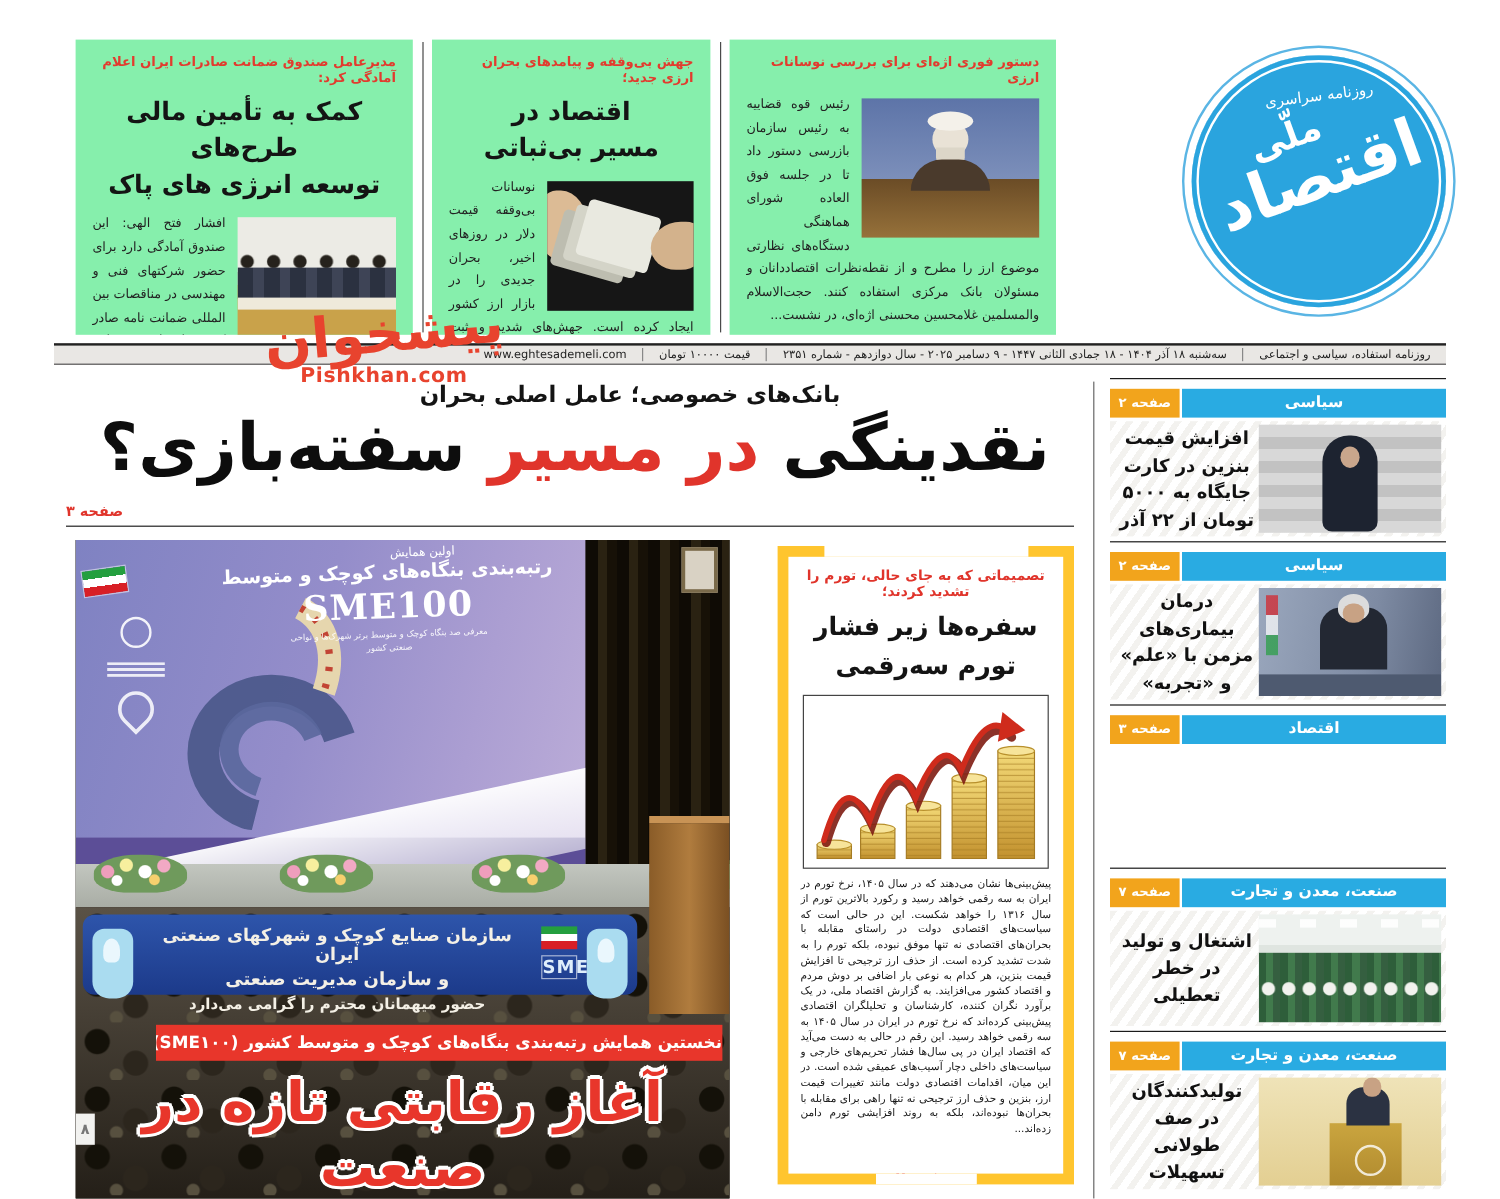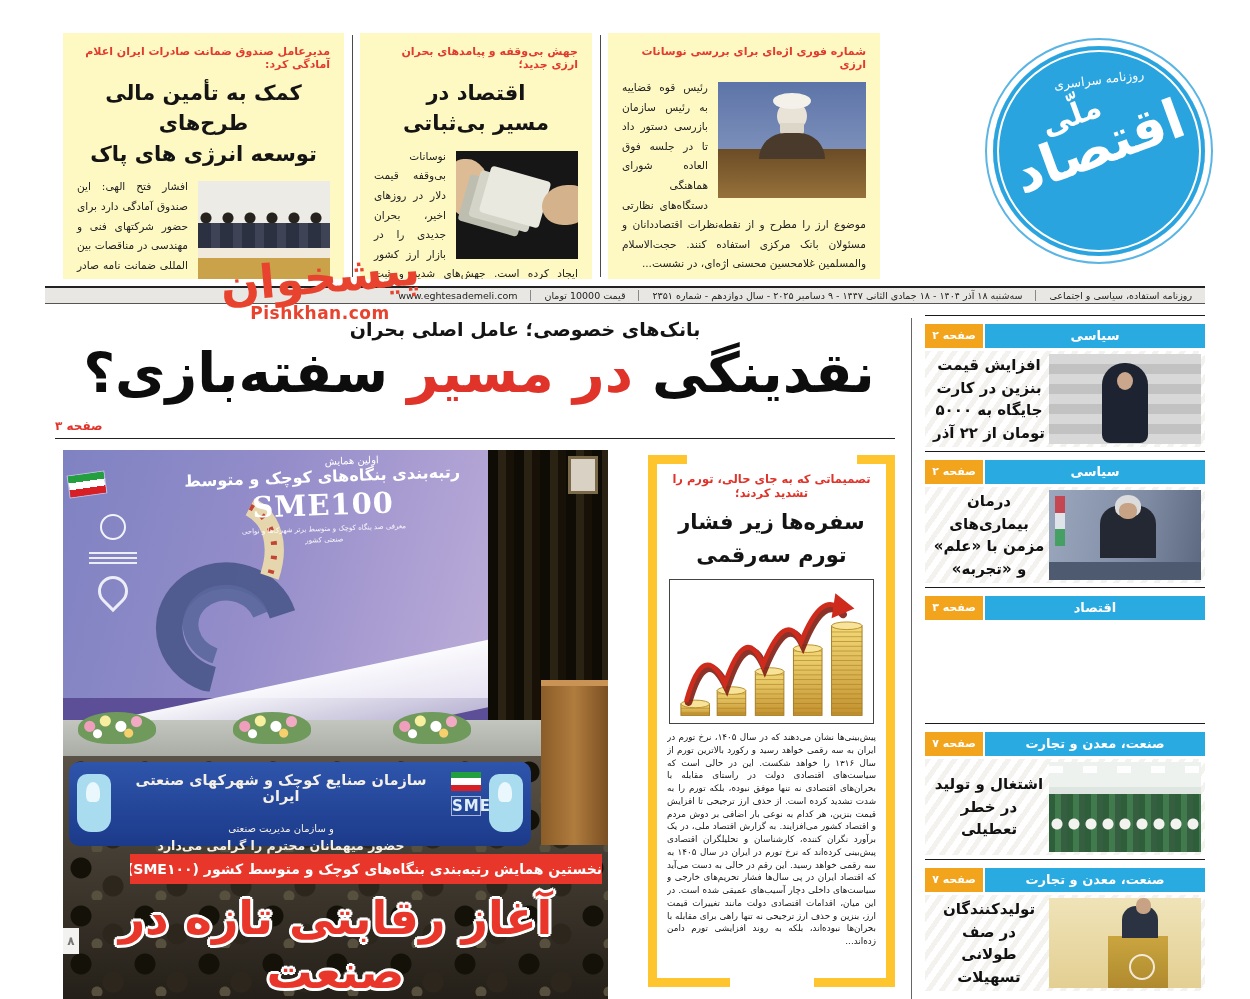--- a/index.html
+++ b/index.html
@@ -1,21 +1,21 @@
 <!DOCTYPE html>
 <html lang="fa" dir="rtl"><head>
 <meta charset="utf-8">
 <style>
   * { margin:0; padding:0; box-sizing:border-box; }
   html,body { background:#ffffff; }
   body { font-family:"DejaVu Sans", sans-serif; }
   #page { position:relative; width:1250px; height:999px; background:#fff; overflow:hidden; direction:rtl; }
 
   
-  .top-box { position:absolute; top:33px; height:246px; background:#fef9c3; padding:12px 14px 8px; overflow:hidden; }
+  .top-box { position:absolute; top:33px; height:246px; background:#86efac; padding:12px 14px 8px; overflow:hidden; }
   #box-judiciary { left:608px; width:272px; }
   #box-economy  { left:360px; width:232px; }
   #box-energy   { left:63px;  width:281px; }
   .tb-kicker { color:#e23b2e; font-size:11px; font-weight:bold; text-align:right; margin-bottom:7px; }
   .tb-title  { font-size:21px; font-weight:bold; color:#141414; text-align:center; line-height:1.45; margin-bottom:8px; white-space:pre-line; }
   .tb-body   { font-size:10.6px; color:#222; text-align:justify; line-height:1.85; }
   .tb-photo  { float:right; margin:4px 0 4px 10px; position:relative; overflow:hidden; }
 
   
   .ph-cleric { width:148px; height:116px; background:linear-gradient(#5d74a8 0%,#7c8fba 58%,#6b4c26 58%,#96713a 100%); }
@@ -109,24 +109,24 @@
 
   .mp-crowd { position:absolute; left:0; top:306px; width:545px; height:243px; z-index:2;
     background-color:#3b352e;
     background-image:
       radial-gradient(circle at 18px 16px, #141109 10px, rgba(0,0,0,0) 11px),
       radial-gradient(circle at 50px 34px, #2c261d 10px, rgba(0,0,0,0) 11px),
       radial-gradient(circle at 34px 44px, #57503f 5px, rgba(0,0,0,0) 6px),
       linear-gradient(#5a5246,#241f18);
     background-size:64px 48px,64px 48px,64px 48px,100% 100%; }
 
-  .mp-banner { position:absolute; left:6px; top:312px; width:462px; height:84px; z-index:4;
+  .mp-banner { position:absolute; left:6px; top:312px; width:462px; height:67px; z-index:4;
     background:linear-gradient(#2e55ab,#1c3a8a); border-radius:10px; color:#f4f0e6; text-align:center; padding:10px 90px 0 52px; }
   .bn-l1 { font-size:14.5px; font-weight:bold; }
-  .bn-l2 { font-size:10px; font-weight:normal; margin-top:19px; }
+  .bn-l2 { font-size:15px; font-weight:bold; margin-top:3px; }
   .bn-l3 { font-size:12.5px; font-weight:bold; margin-top:4px; }
   .bn-hand { position:absolute; top:12px; width:34px; height:58px; background:#aadcf0; border-radius:10px 10px 14px 14px; }
   .bn-hand::after { content:""; position:absolute; left:9px; top:8px; width:14px; height:20px; background:#eaf7fd; border-radius:50% 50% 30% 30%; }
   .bn-hand-l { left:8px; } .bn-hand-r { right:8px; }
   .bn-flag { position:absolute; right:50px; top:10px; width:30px; height:19px;
     background:linear-gradient(#249f3f 33%,#ffffff 33% 66%,#d81f26 66%); }
   .bn-sme { position:absolute; right:50px; top:34px; width:30px; color:#dfeefb; font-size:15px; font-weight:bold; letter-spacing:1px; direction:ltr; text-align:center; border:1px solid rgba(255,255,255,.6); }
 
   .mp-caption { position:absolute; left:67px; top:404px; width:472px; height:30px; z-index:5; background:#e8362b;
     color:#fff; font-size:14px; font-weight:bold; text-align:center; line-height:30px; white-space:nowrap; overflow:hidden; }
@@ -186,21 +186,21 @@
   .p5 .emblem { position:absolute; right:30%; bottom:8px; width:26px; height:26px; border:2px solid rgba(255,255,255,.8); border-radius:50%; }
   .p5 .man { position:absolute; right:28%; bottom:50px; width:36px; height:32px; background:#2b3242; border-radius:14px 14px 0 0; }
   .p5 .face { position:absolute; right:33%; bottom:74px; width:15px; height:16px; background:#c8a284; border-radius:45%; }
 </style>
 </head>
 <body>
 
 <div id="page">
 
   <section class="top-box" id="box-judiciary">
-    <div class="tb-kicker">شماره فوری اژه‌ای برای بررسی نوسانات ارزی</div>
+    <div class="tb-kicker">دستور فوری اژه‌ای برای بررسی نوسانات ارزی</div>
     <div class="tb-photo ph-cleric">
       <div class="cl-head"></div>
       <div class="cl-robe"></div>
     </div>
     <div class="tb-body">رئیس قوه قضاییه به رئیس سازمان بازرسی دستور داد تا در جلسه فوق العاده شورای هماهنگی دستگاه‌های نظارتی موضوع ارز را مطرح و از نقطه‌نظرات اقتصاددانان و مسئولان بانک مرکزی استفاده کنند. حجت‌الاسلام والمسلمین غلامحسین محسنی اژه‌ای، در نشست...</div>
 
   </section>
 
   <section class="top-box" id="box-economy">
     <div class="tb-kicker">جهش بی‌وقفه و پیامدهای بحران ارزی جدید؛</div>
@@ -235,21 +235,21 @@
     <div class="logo-inner">
       <div class="logo-tagline">روزنامه سراسری</div>
       <div class="logo-w2">ملّی</div>
       <div class="logo-w1">اقتصاد</div>
     </div>
   </div>
 
   <div id="infobar">
     <span class="seg">روزنامه استفاده، سیاسی و اجتماعی</span>
     <span class="seg">سه‌شنبه ۱۸ آذر ۱۴۰۴ - ۱۸ جمادی الثانی ۱۴۴۷ - ۹ دسامبر ۲۰۲۵ - سال دوازدهم - شماره ۲۳۵۱</span>
-    <span class="seg">قیمت 10000 تومان</span>
+    <span class="seg">قیمت ۱۰۰۰۰ تومان</span>
     <span class="seg seg-ltr">www.eghtesademeli.com</span>
   </div>
 
   <div id="watermark">
     <div class="wm-fa">پیشخوان</div>
     <div class="wm-en">Pishkhan.com</div>
   </div>
 
   <div id="lead-kicker">بانک‌های خصوصی؛ عامل اصلی بحران</div>
   <div id="lead-headline">

